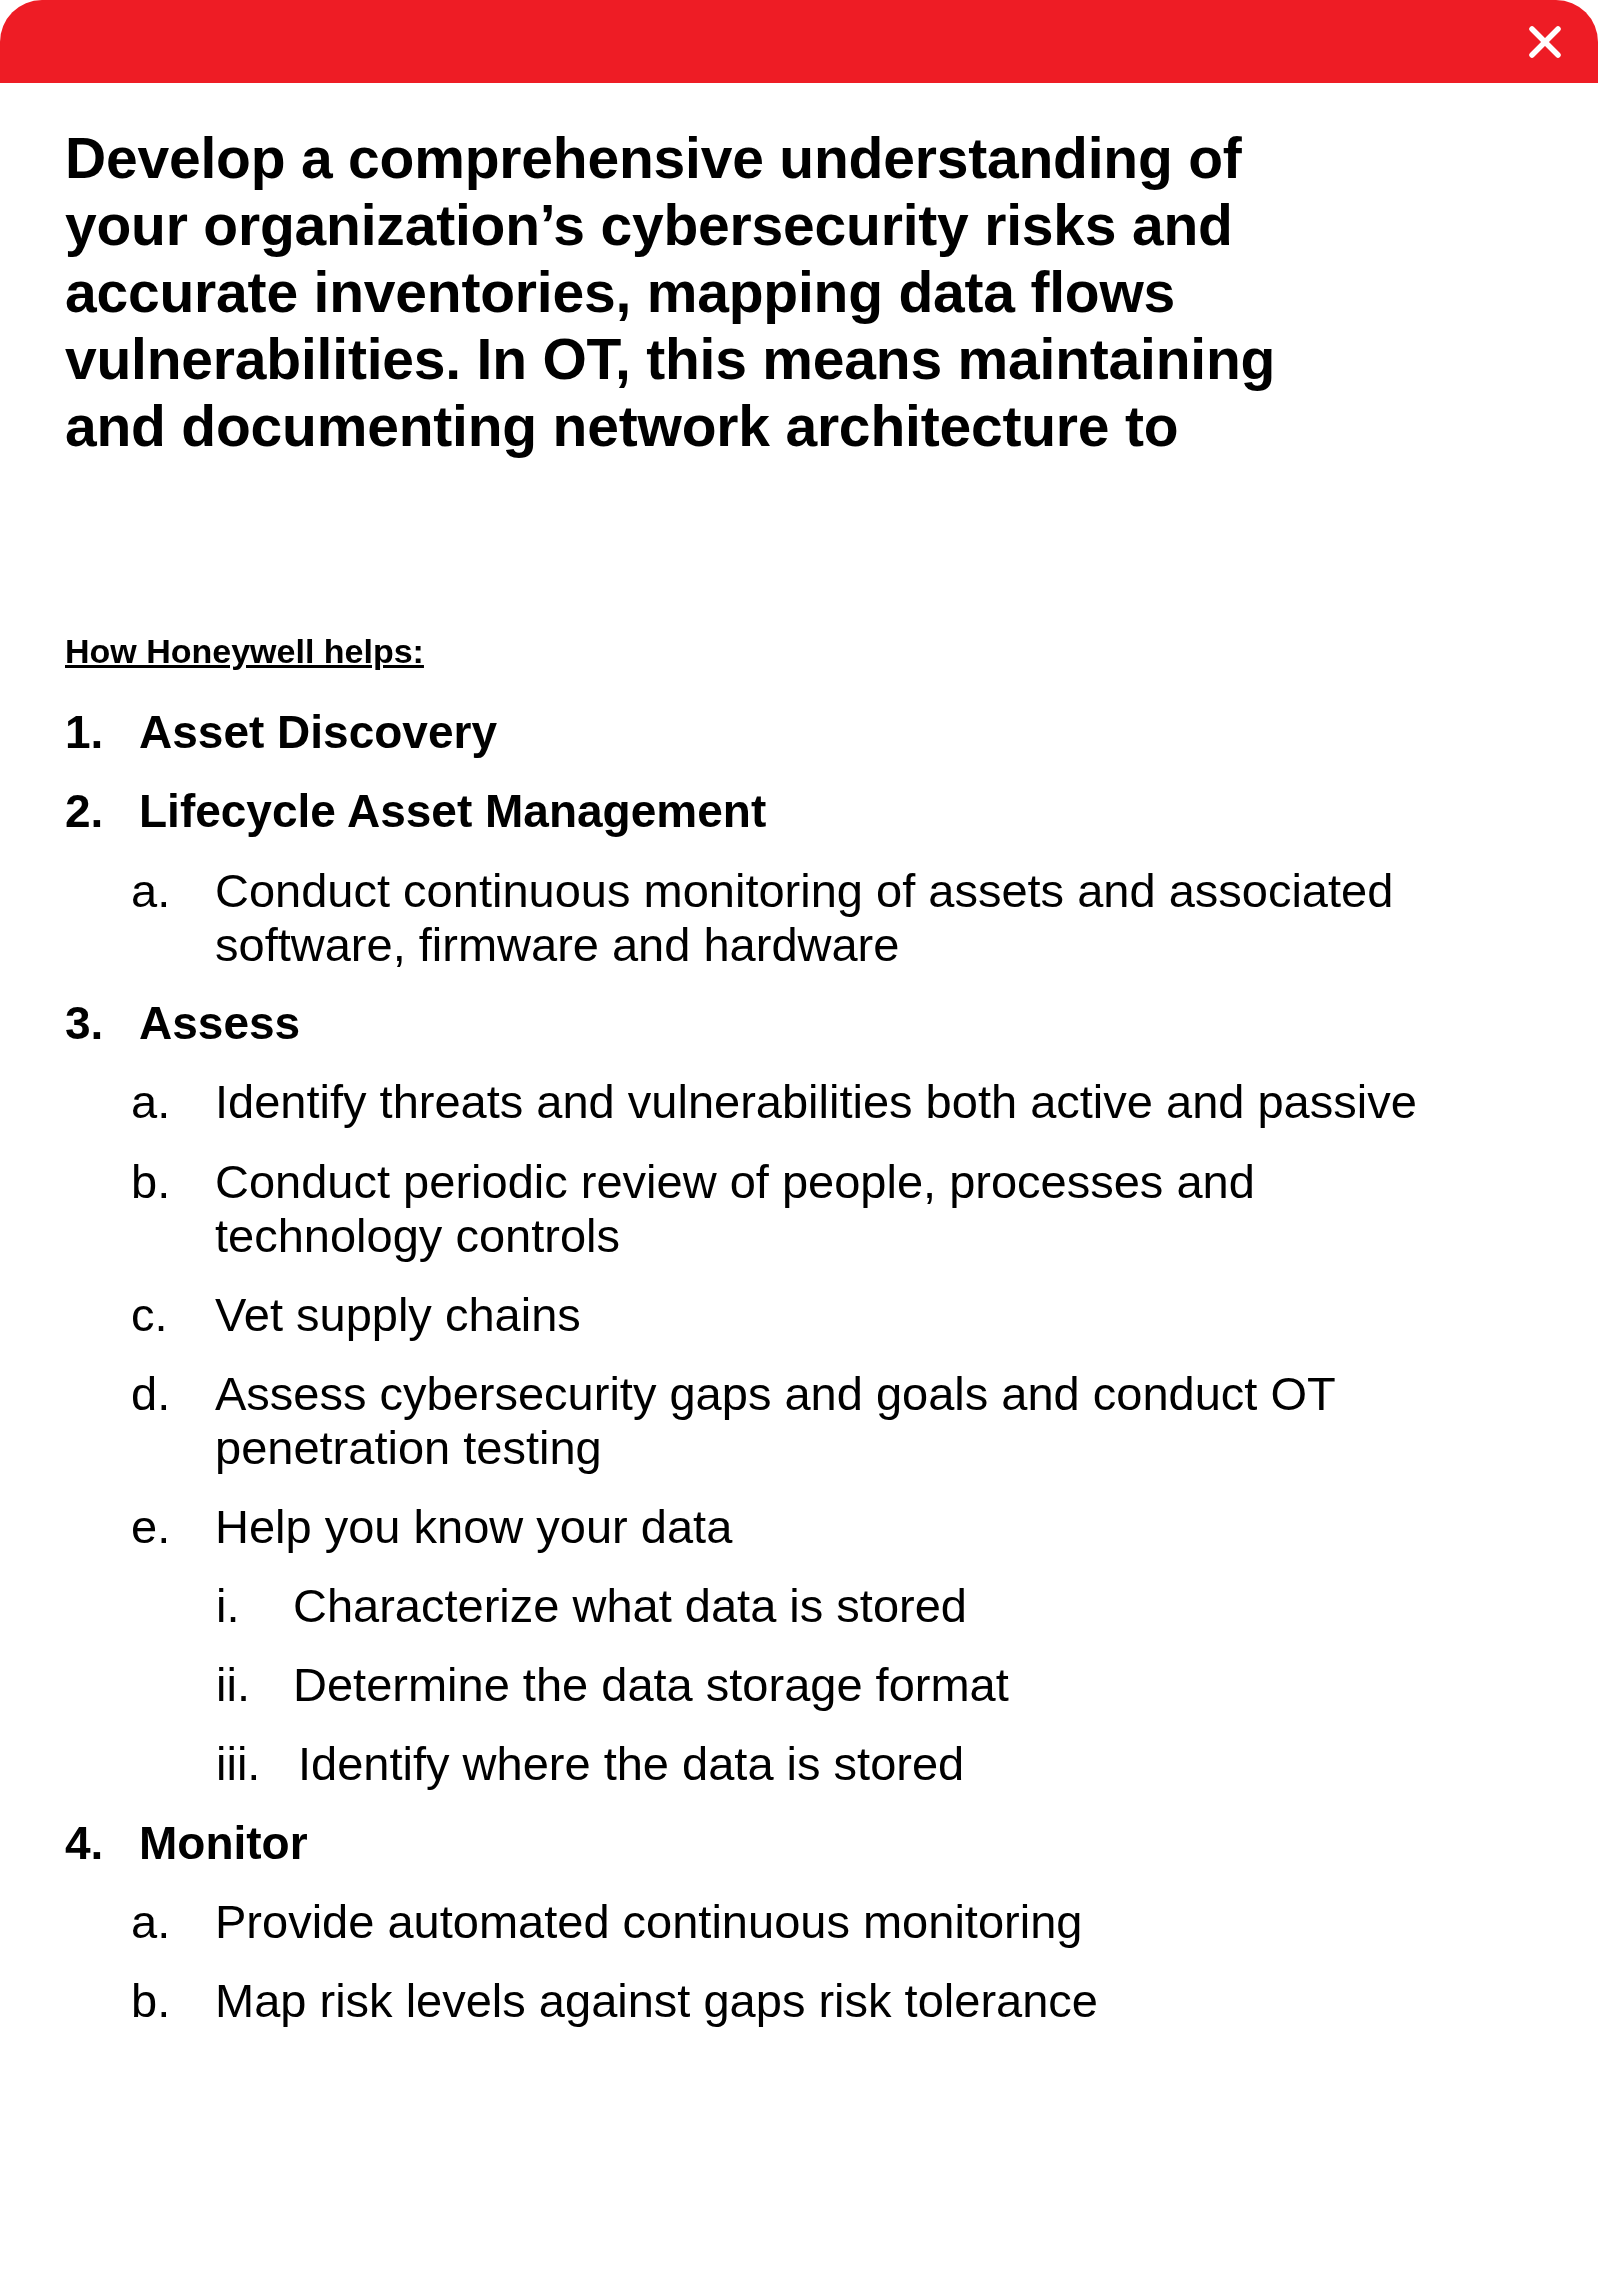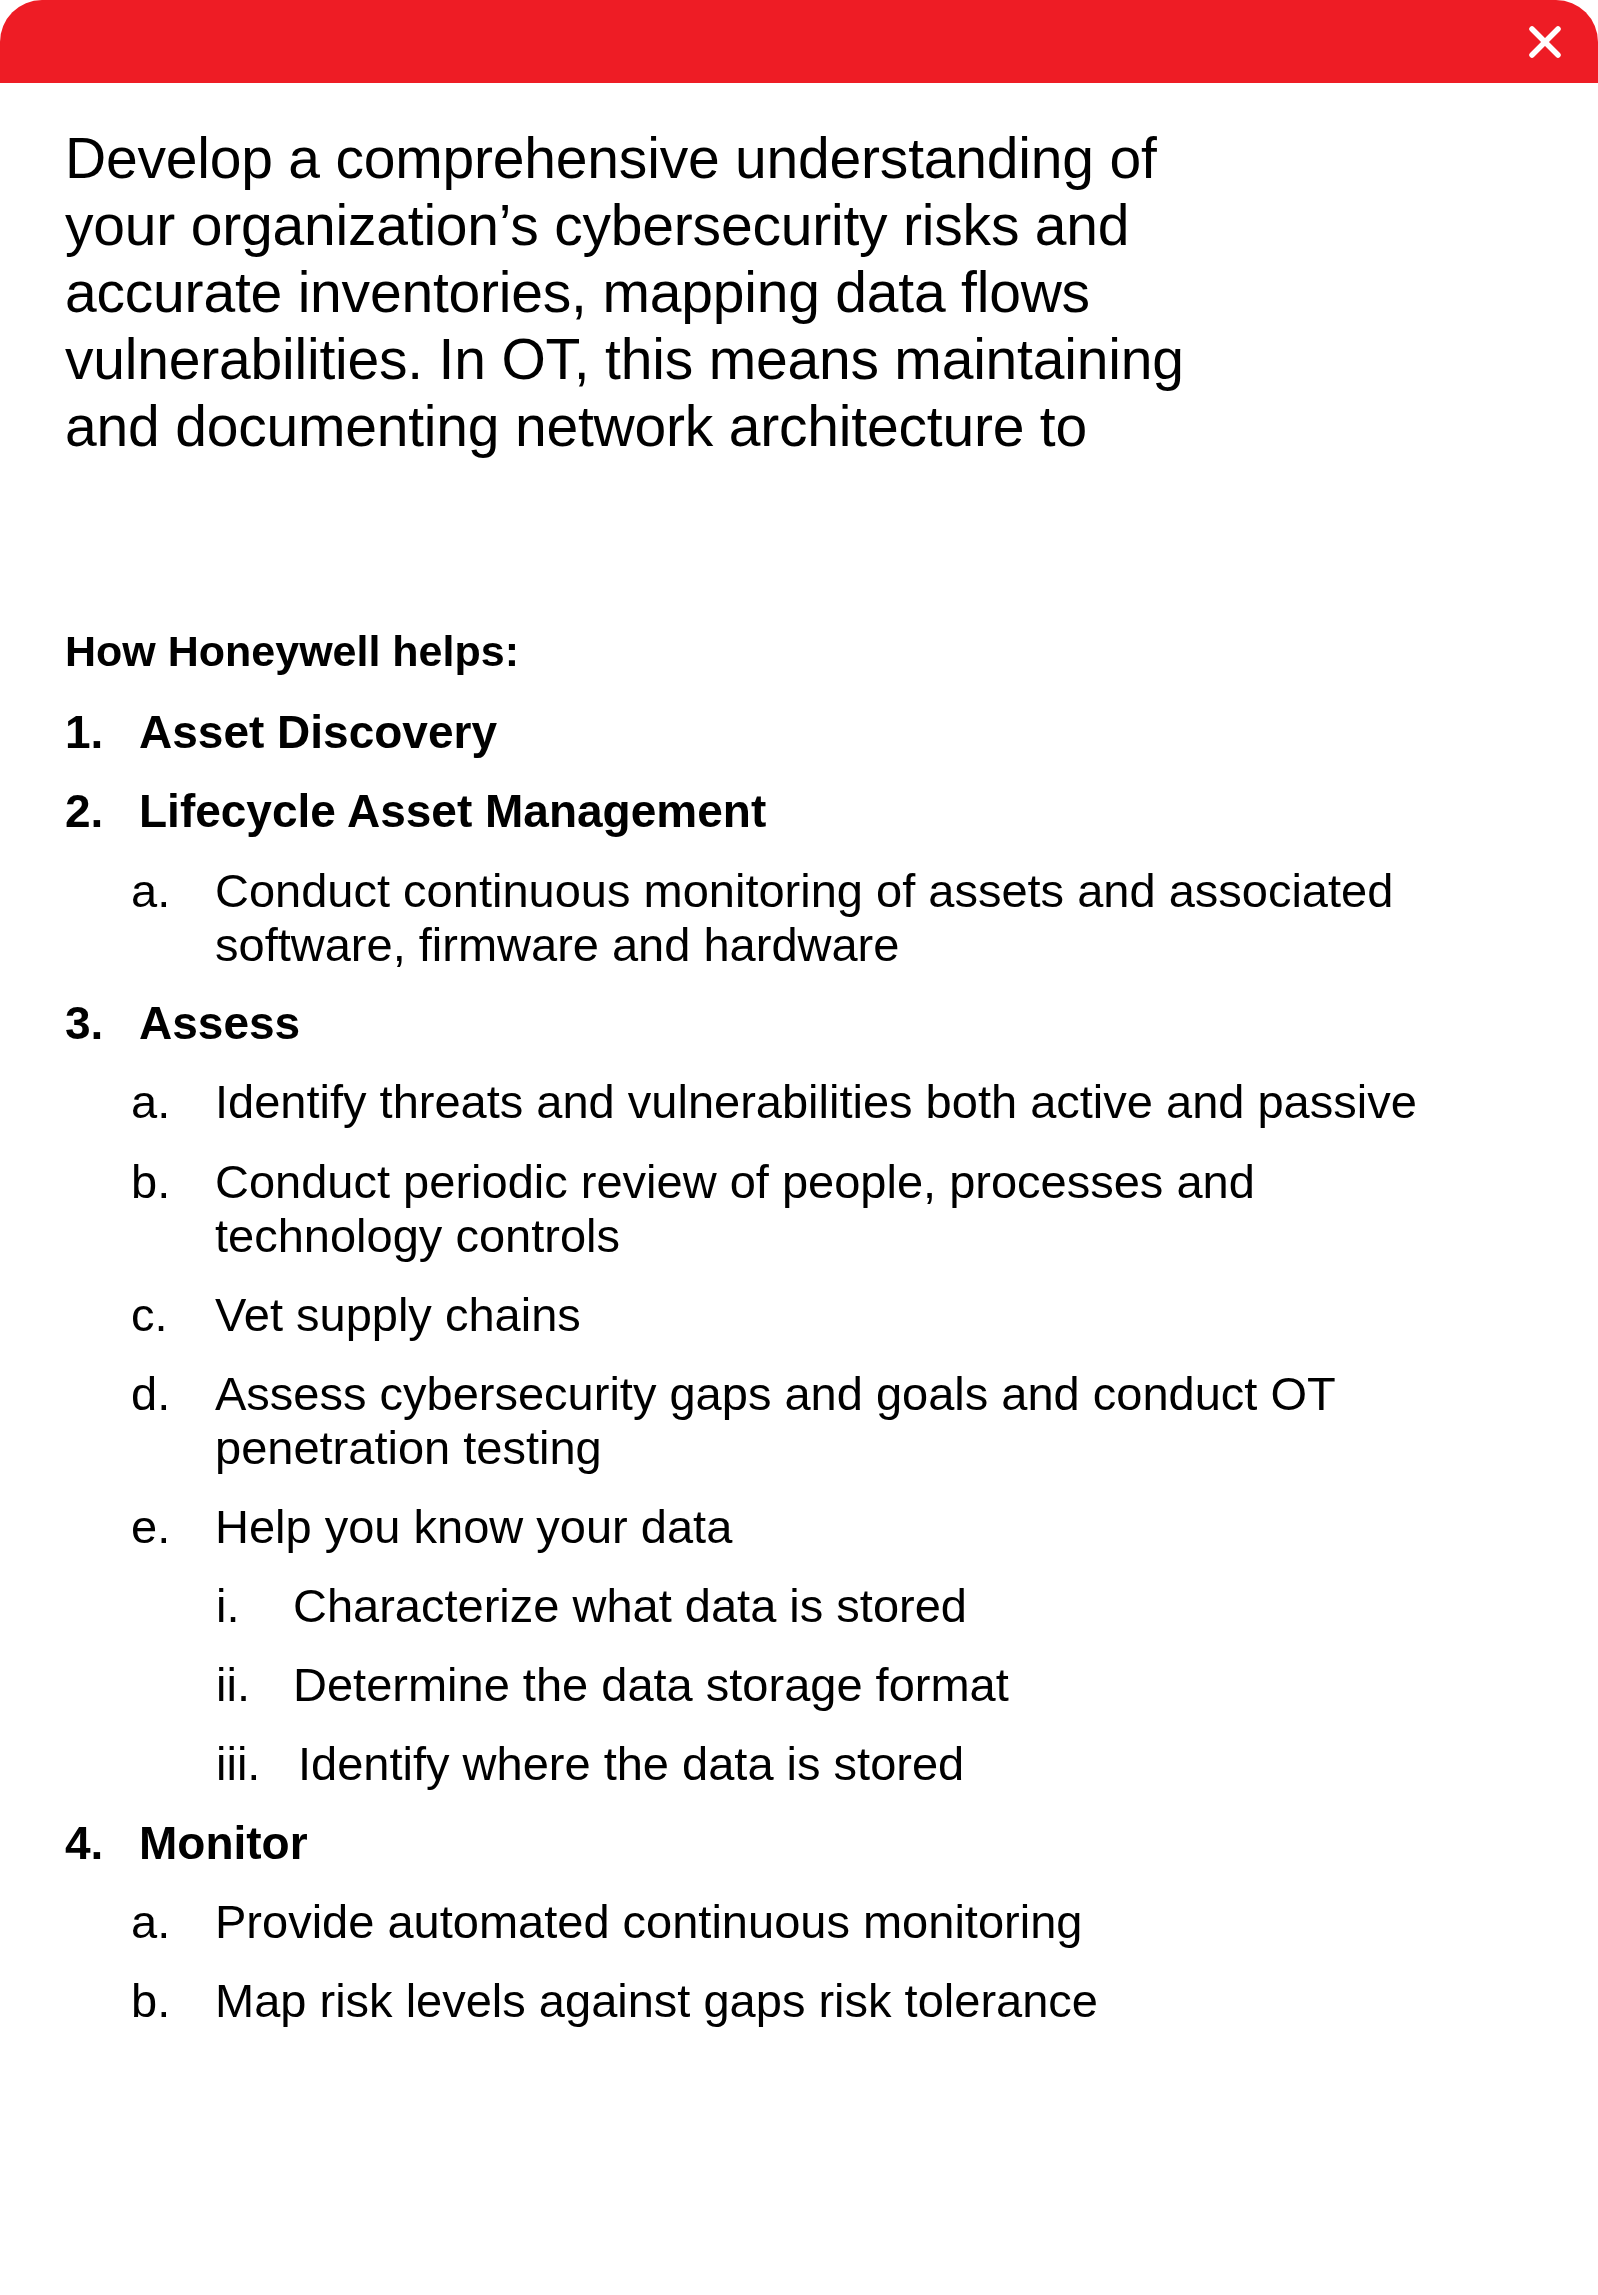--- a/index.html
+++ b/index.html
@@ -35,36 +35,37 @@
   }
   .close-btn svg { width: 48px; height: 48px; display: block; }
 
   .content {
     position: absolute;
     left: 65px;
     top: 125px;
     width: 1488px;
   }
   .intro {
-    font-weight: normal;
+    font-weight: bold;
     font-size: 57px;
     line-height: 67px;
     margin: 0;
     letter-spacing: -0.2px;
   }
   .intro .line { display: block; white-space: nowrap; }
 
   .helps-label {
     position: absolute;
     top: 624px;
     left: 65px;
     font-weight: bold;
-    font-size: 43px;
+    font-size: 34px;
     line-height: 54px;
     white-space: nowrap;
+    text-decoration: underline;
   }
 
   .row {
     position: absolute;
     white-space: nowrap;
     line-height: 54px;
   }
   .row .marker, .row .text { position: absolute; top: 0; }
   .row .text .line { display: block; }
 

